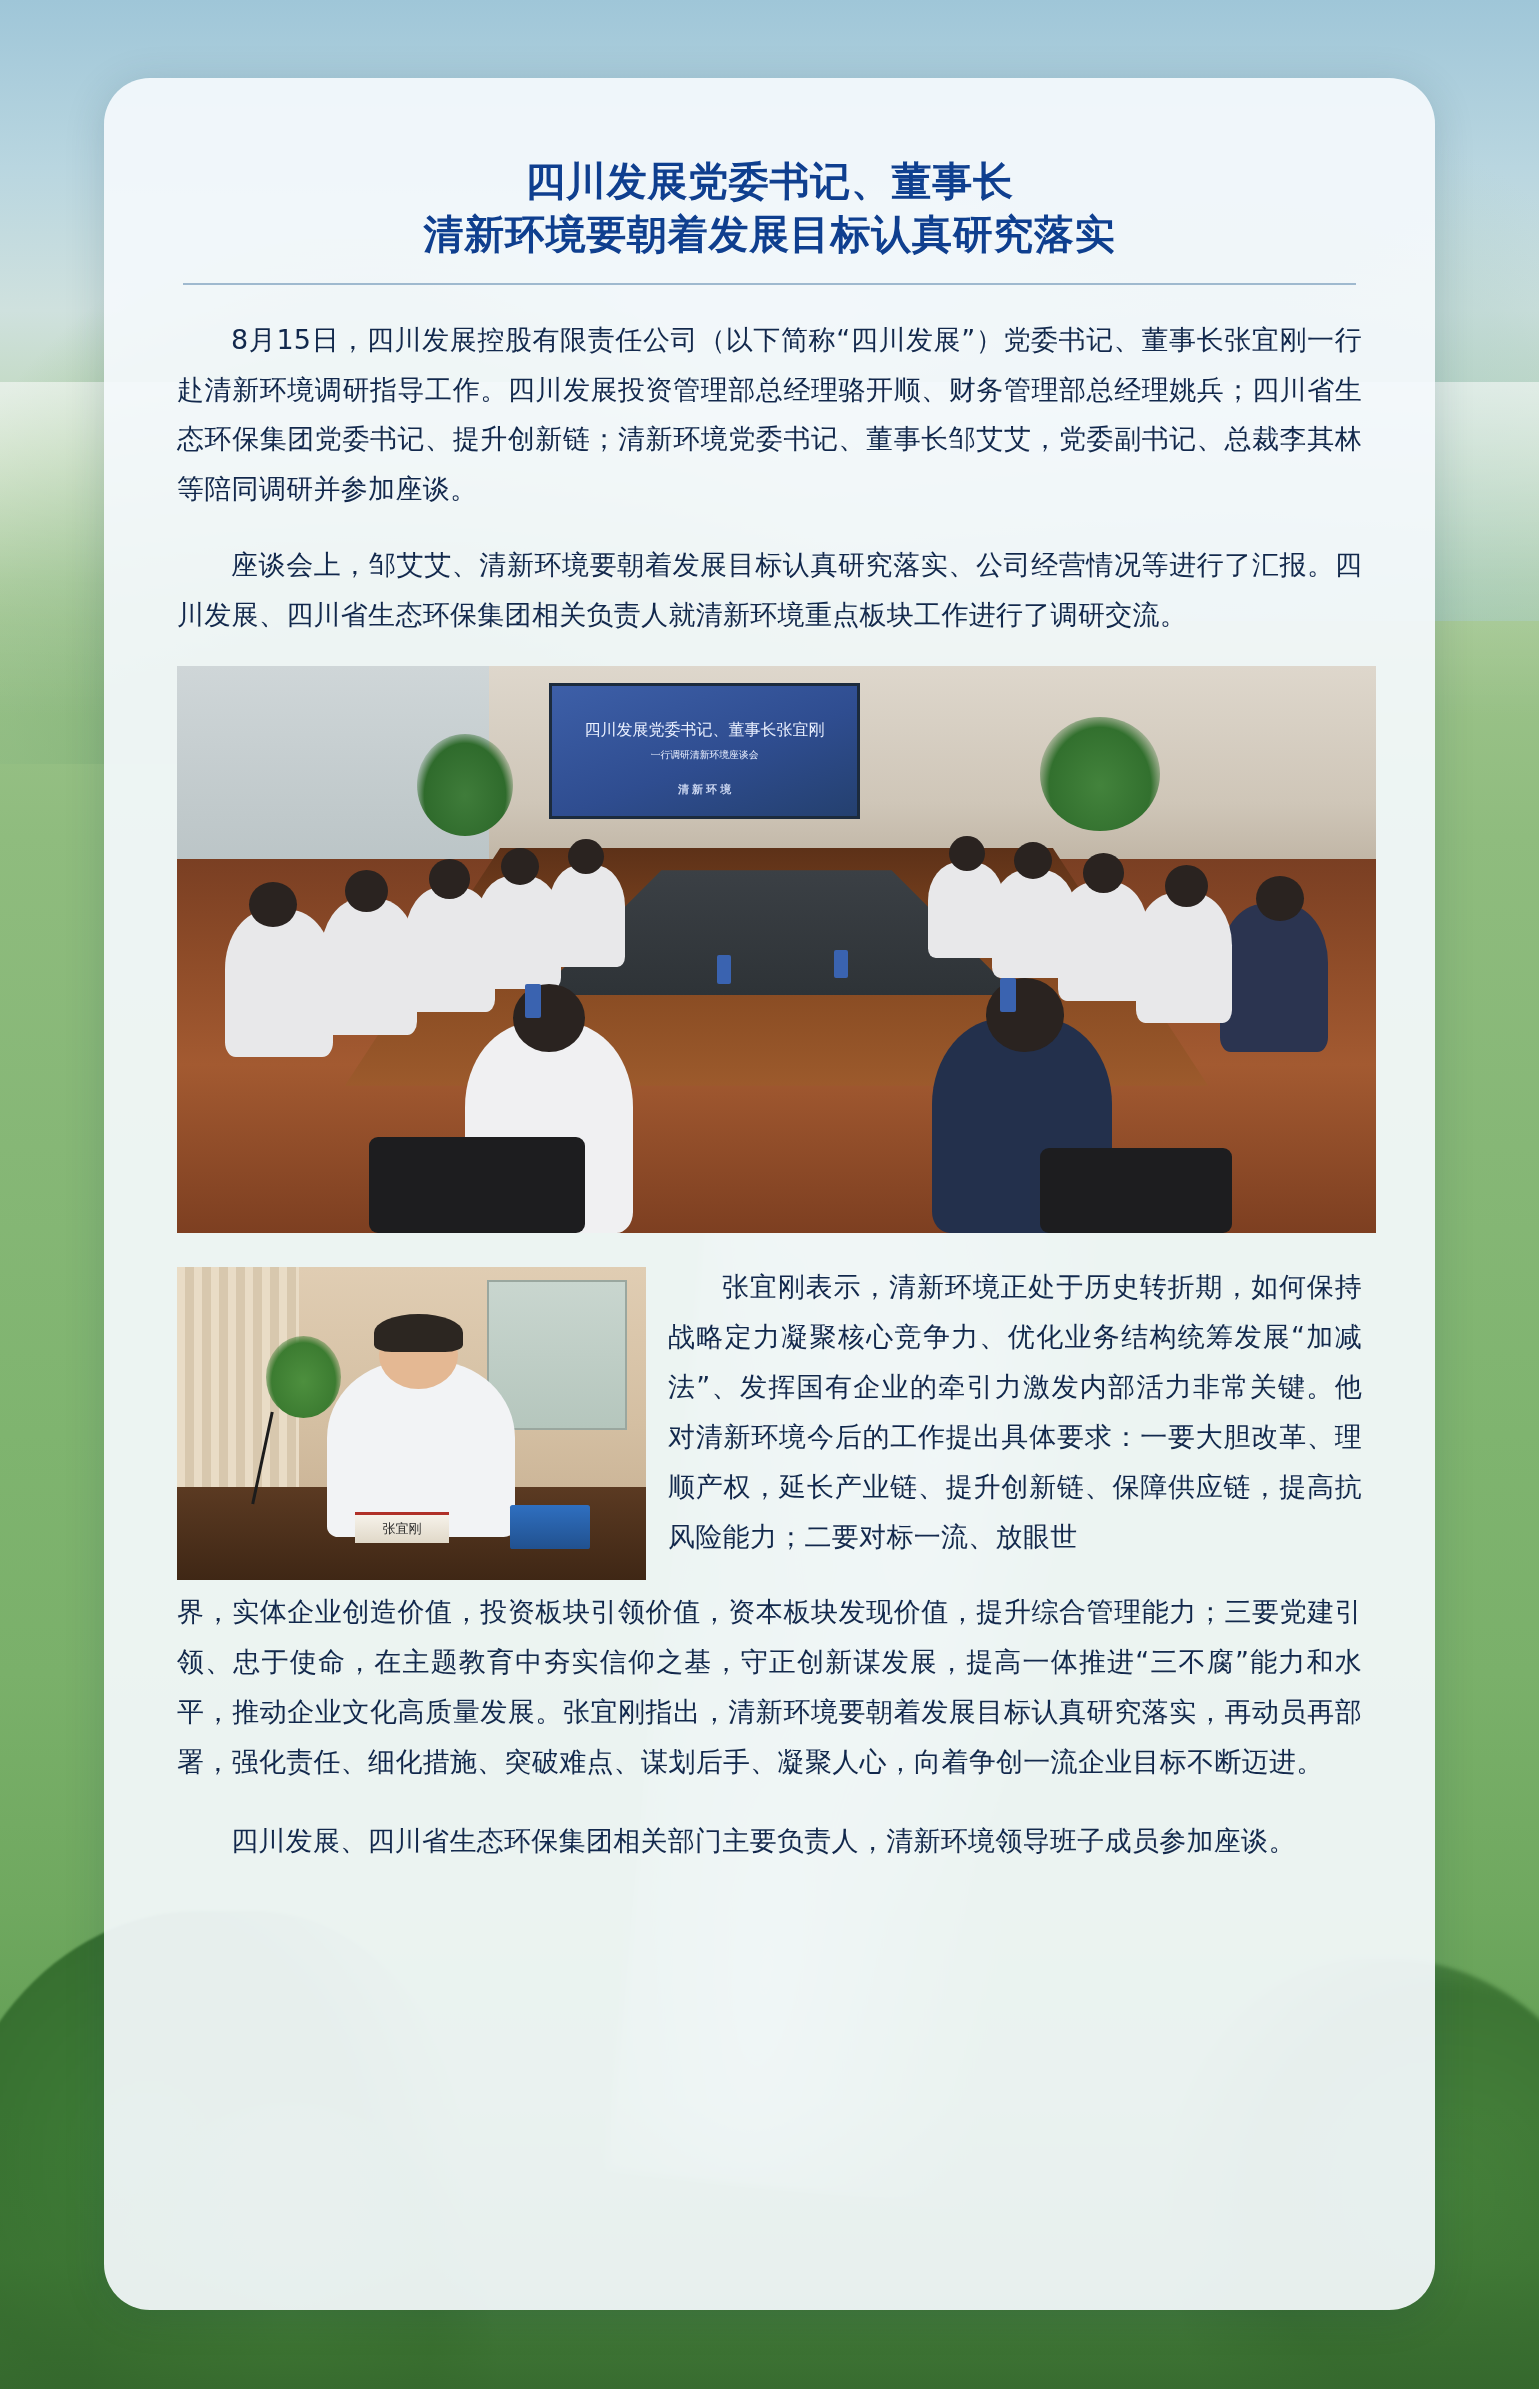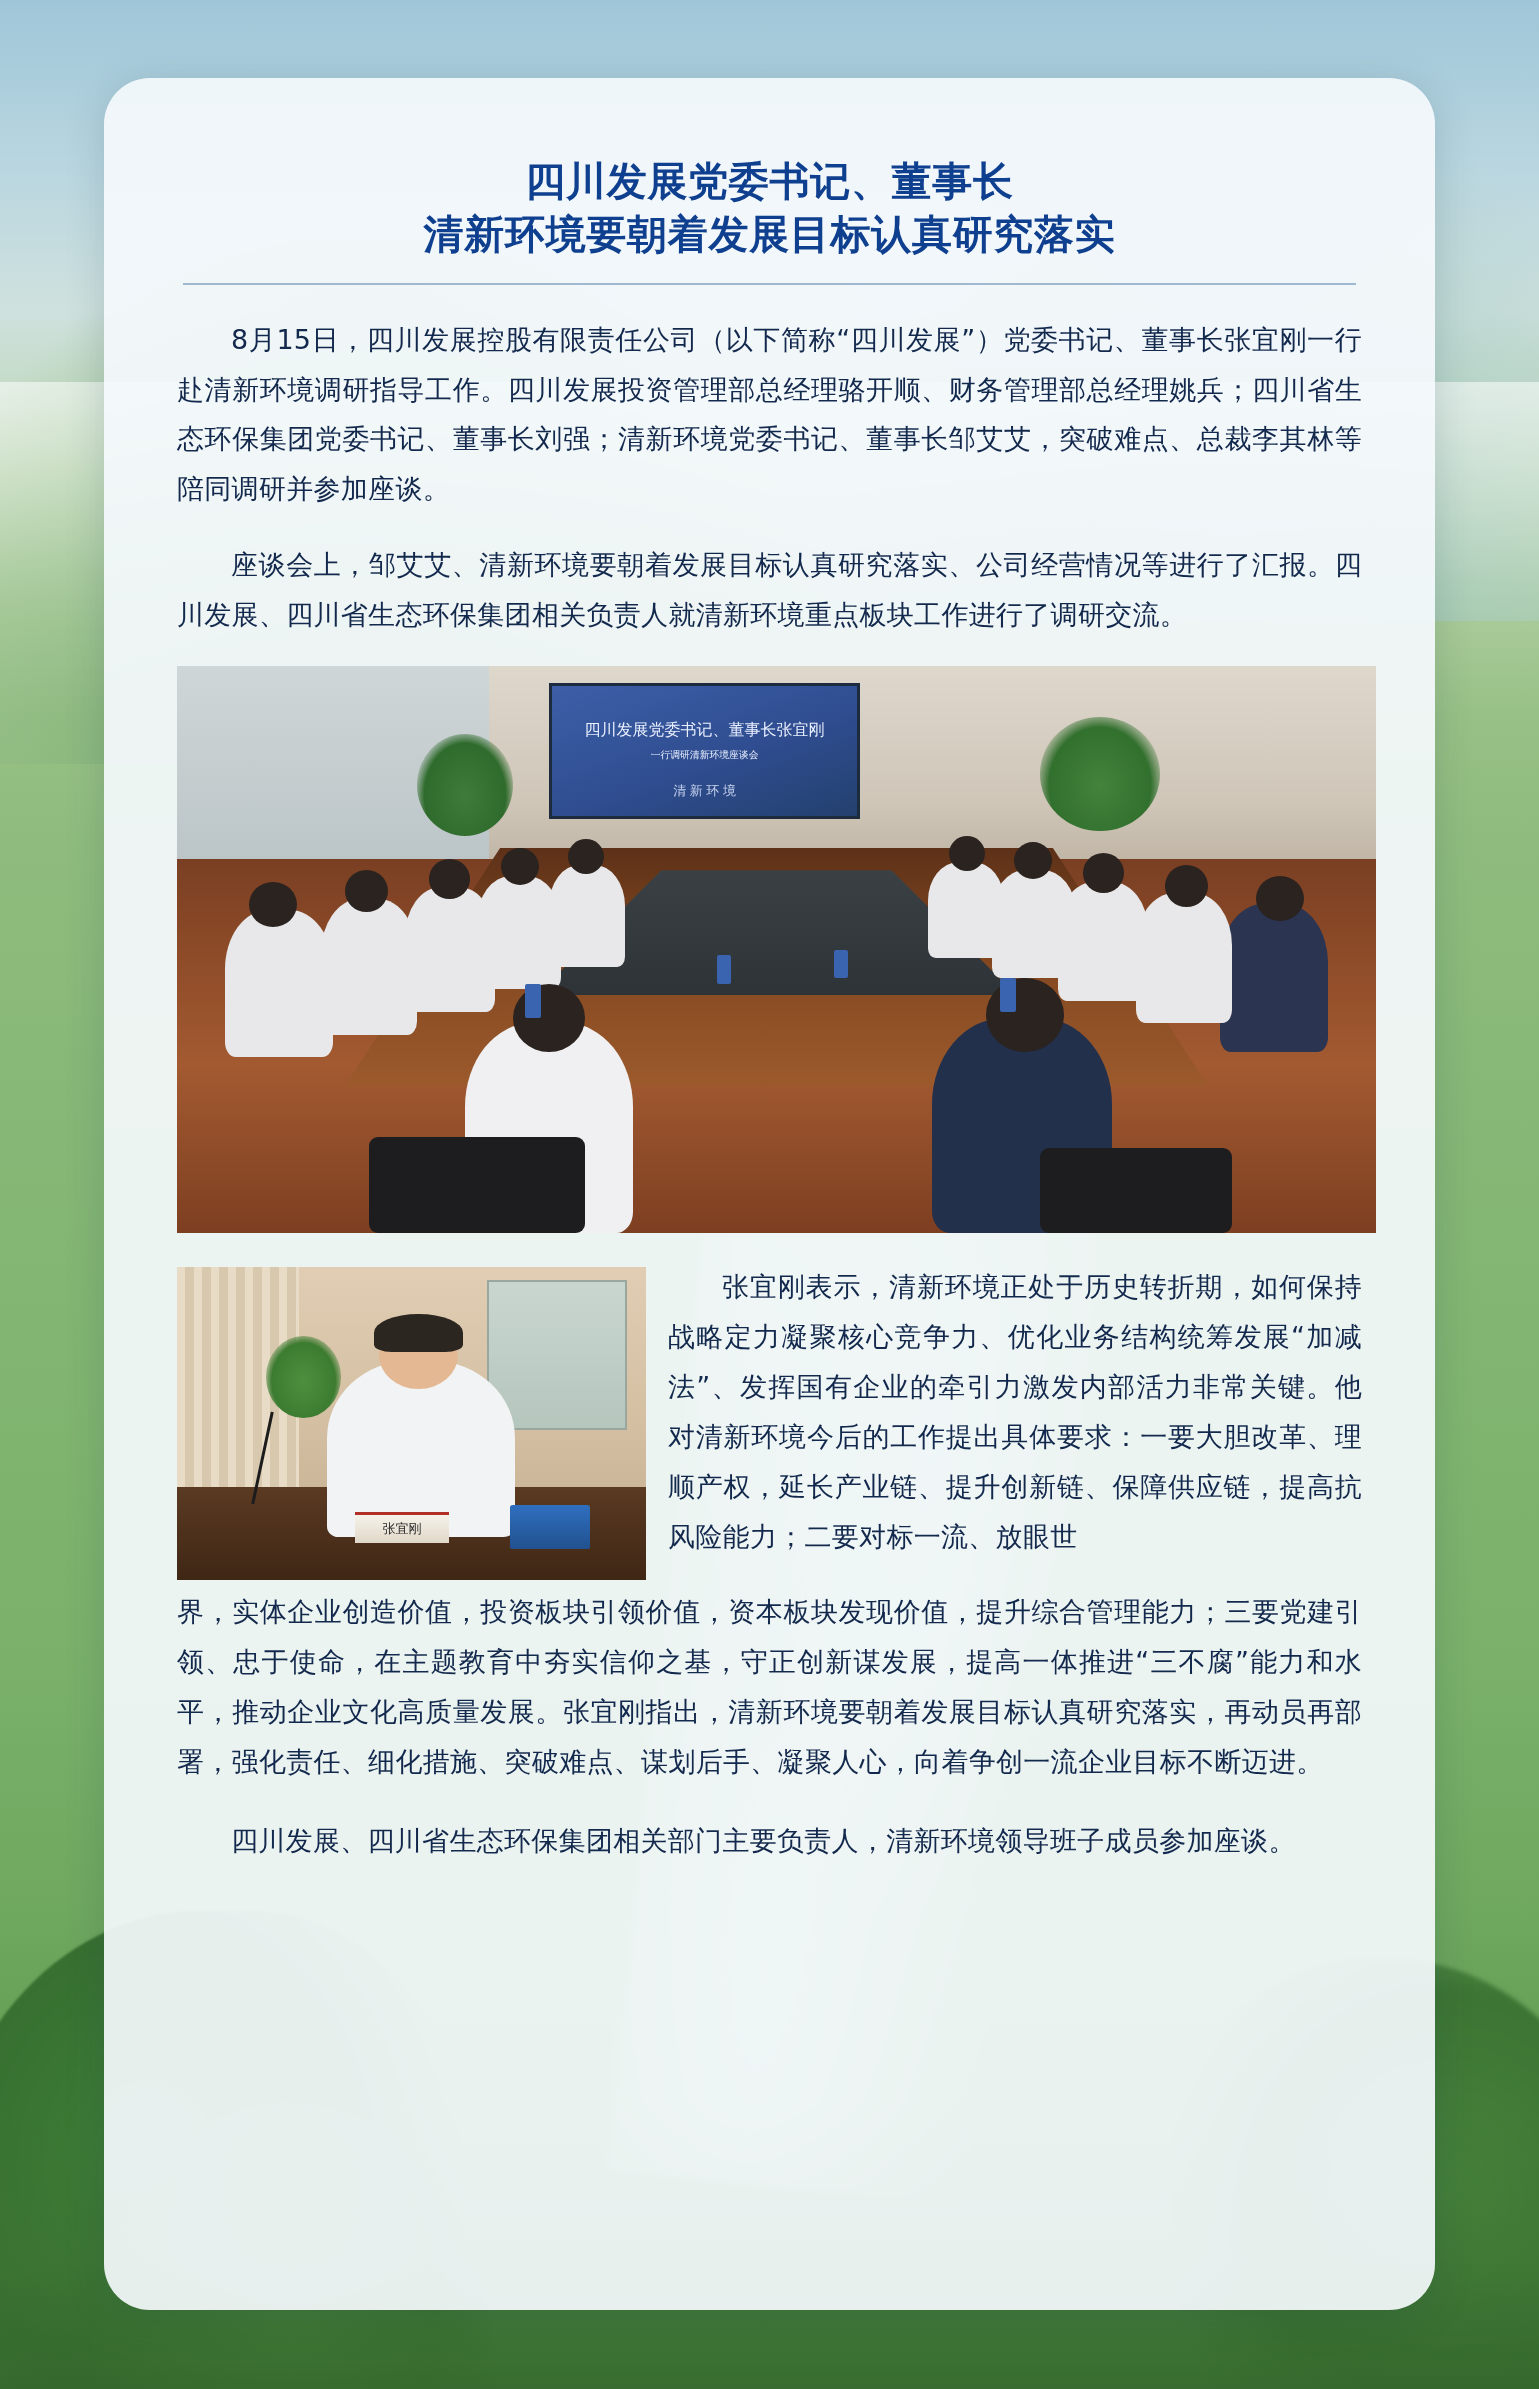--- a/index.html
+++ b/index.html
@@ -202,21 +202,21 @@
     border: 3.9px solid #1c2b3d;
     box-sizing: border-box;
   }
   .mt-screen-t1, .mt-screen-t2 {
     position: absolute; left: 8%; right: 8%;
     color: #eaf0ff; font-size: 16px; text-align: center;
     font-family: "DejaVu Sans", "Liberation Sans", sans-serif;
   }
   .mt-screen-t1 { top: 26%; }
   .mt-screen-t2 { top: 48%; font-size: 9.8px; }
-  .mt-screen-t3 { position: absolute; left: 0; right: 0; top: 74%; text-align: center; color: #c8d4ef; font-size: 13px; }
+  .mt-screen-t3 { position: absolute; left: 0; right: 0; top: 74%; text-align: center; color: #c8d4ef; font-size: 11px; font-weight: bold; }
   .mt-plant-l {
     position: absolute; left: 20%; top: 12%; width: 8%; height: 18%;
     background: radial-gradient(ellipse at 50% 60%, #3f7c3a 0%, #2f6b2c 60%, rgba(47,107,44,0) 78%);
     border-radius: 50%;
   }
   .mt-plant-r {
     position: absolute; right: 18%; top: 9%; width: 10%; height: 20%;
     background: radial-gradient(ellipse at 50% 60%, #43833c 0%, #32702e 60%, rgba(50,112,46,0) 80%);
     border-radius: 50%;
   }
@@ -372,21 +372,21 @@
 <div class="card">
   <div class="card-inner">
 
     <div class="title-block">
       <div class="title-line">四川发展党委书记、董事长</div>
       <div class="title-line">清新环境要朝着发展目标认真研究落实</div>
       <div class="title-rule"></div>
     </div>
 
     <div class="body-text">
-      <p class="para">8月15日，四川发展控股有限责任公司（以下简称“四川发展”）党委书记、董事长张宜刚一行赴清新环境调研指导工作。四川发展投资管理部总经理骆开顺、财务管理部总经理姚兵；四川省生态环保集团党委书记、董事长刘强；清新环境党委书记、董事长邹艾艾，突破难点、总裁李其林等陪同调研并参加座谈。</p>
+      <p class="para">8月15日，四川发展控股有限责任公司（以下简称“四川发展”）党委书记、董事长张宜刚一行赴清新环境调研指导工作。四川发展投资管理部总经理骆开顺、财务管理部总经理姚兵；四川省生态环保集团党委书记、提升创新链；清新环境党委书记、董事长邹艾艾，党委副书记、总裁李其林等陪同调研并参加座谈。</p>
       <p class="para">座谈会上，邹艾艾、清新环境要朝着发展目标认真研究落实、公司经营情况等进行了汇报。四川发展、四川省生态环保集团相关负责人就清新环境重点板块工作进行了调研交流。</p>
     </div>
 
     <div class="photo-meeting">
       <div class="mt-wall"></div>
       <div class="mt-wall-left"></div>
       <div class="mt-plant-l"></div>
       <div class="mt-plant-r"></div>
       <div class="mt-screen">
         <div class="mt-screen-t1">四川发展党委书记、董事长张宜刚</div>

